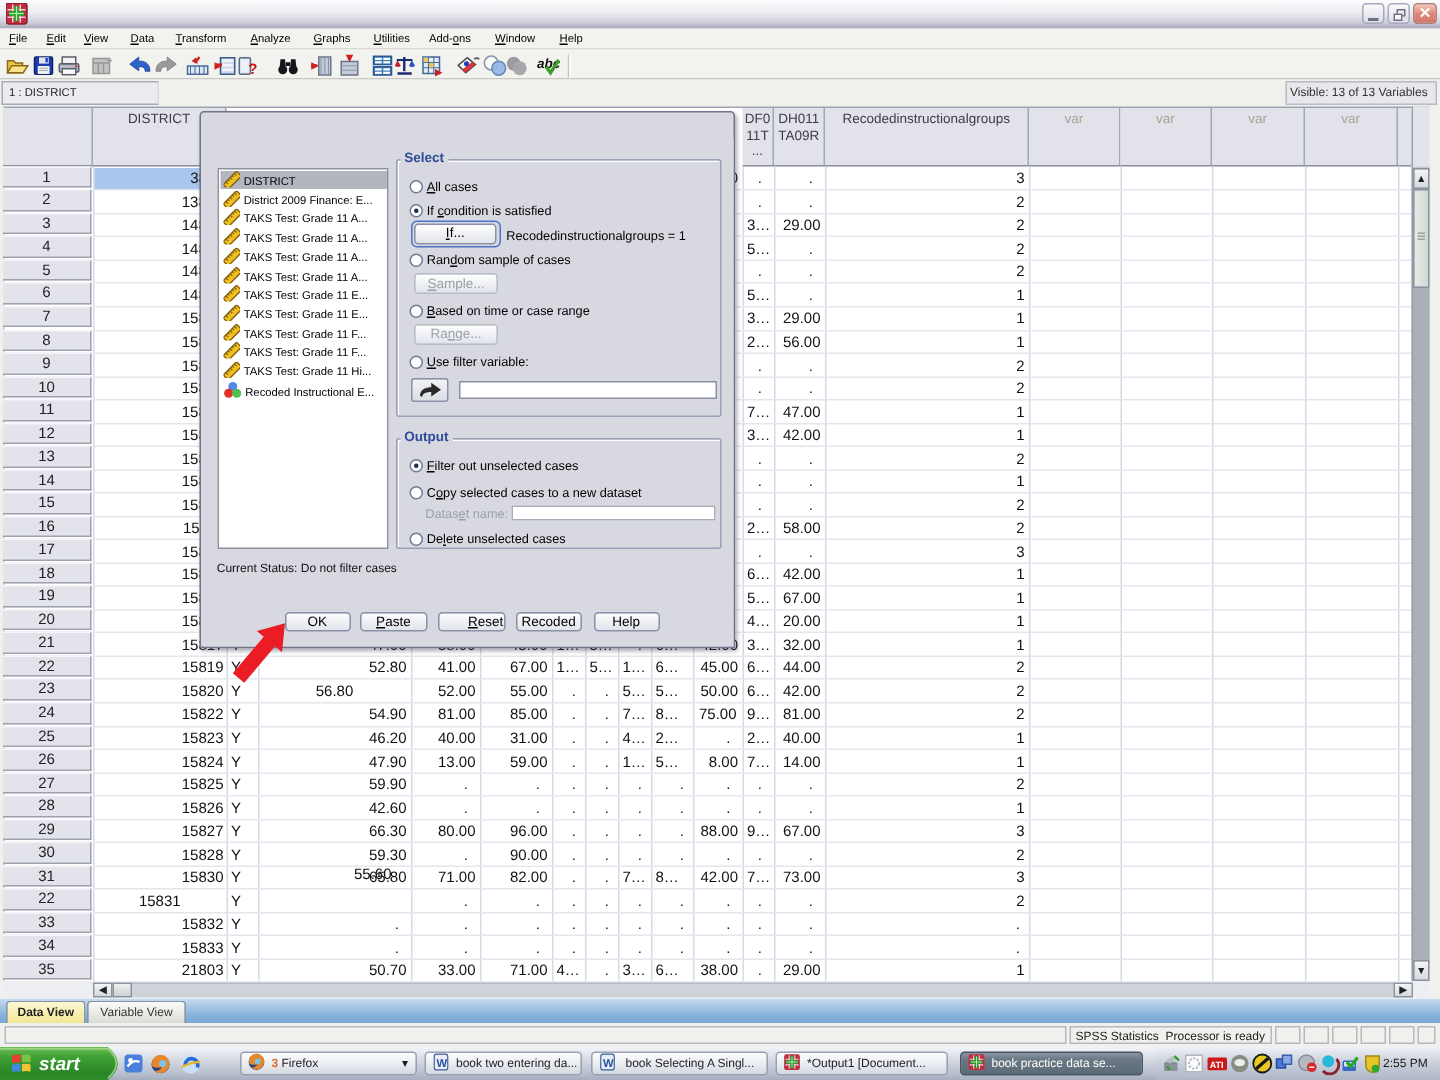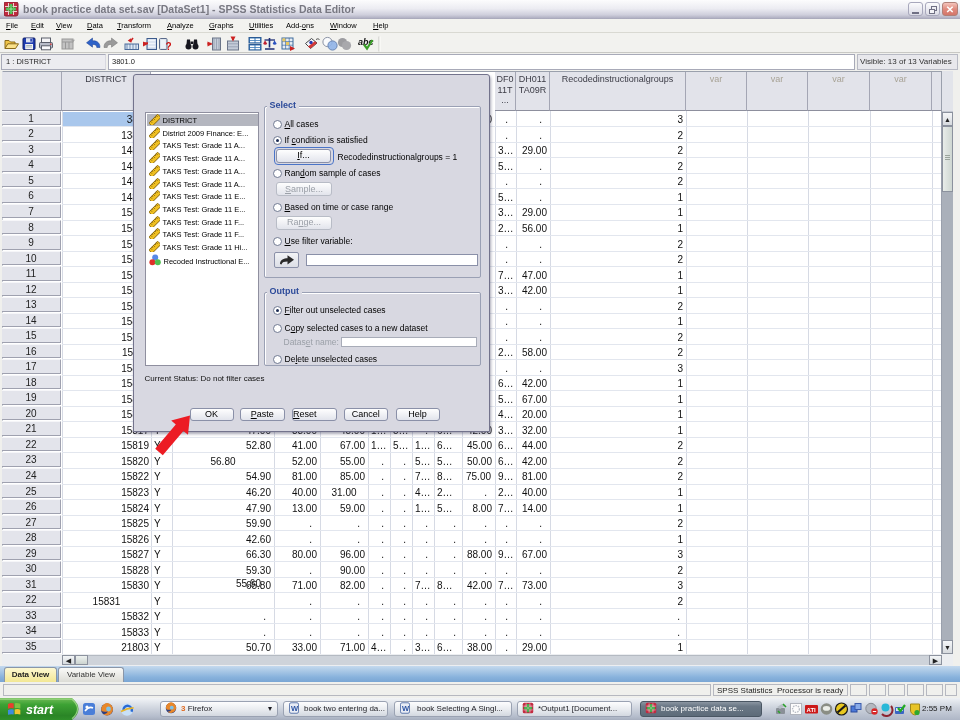--- a/index.html
+++ b/index.html
@@ -15,21 +15,20 @@
 u{text-decoration:underline}
 </style></head><body>
 <div class="abs" style="left:0;top:0;width:960px;height:19px;background:linear-gradient(#fcfcfd,#ececf2 45%,#cfcfdc 78%,#b2b2c4 94%,#a4a4b6)">
 <svg class="abs" style="left:4px;top:2px" width="15" height="15" viewBox="0 0 15 15">
 <rect x="0" y="0" width="14" height="14" rx="2" fill="#c22a40"></rect>
       <path d="M1 4.5 H13 M1 9.5 H13 M4.5 1 V13 M9.5 1 V13" stroke="#f0d0d4" stroke-width="1"></path>
       <rect x="0" y="0" width="14" height="14" rx="2" fill="none" stroke="#8a1f30"></rect>
 <path d="M7 2 L7 12 M2 7 L12 7" stroke="#1faa28" stroke-width="3"></path>
       <path d="M7 2.2 L7 11.8 M2.2 7 L11.8 7" stroke="#baf0ba" stroke-width="0.8"></path>
     </svg>
-<div class="abs" style="left:23px;top:3px;font-size:10.5px;font-weight:bold;color:#787882">book practice data set.sav [DataSet1] - SPSS Statistics Data Editor</div>
 <div class="abs" style="left:908px;top:2px;width:15px;height:14px;border:1px solid #a8a8bc;border-radius:3px;background:linear-gradient(#fbfbfd,#dcdce6)">
       <div class="abs" style="left:3px;top:9px;width:7px;height:2px;background:#707084"></div>
     </div>
 <div class="abs" style="left:925px;top:2px;width:15px;height:14px;border:1px solid #a8a8bc;border-radius:3px;background:linear-gradient(#fbfbfd,#dcdce6)">
 <div class="abs" style="left:5px;top:3px;width:6px;height:5px;border:1px solid #707084"></div>
       <div class="abs" style="left:3px;top:6px;width:6px;height:5px;border:1px solid #707084;background:#f4f4f8"></div>
     </div>
 <div class="abs" style="left:942px;top:2px;width:16px;height:14px;border:1px solid #b08078;border-radius:3px;background:linear-gradient(#f4c4bc,#e08a7e 50%,#d4766a);color:#fff;font-size:10px;font-weight:bold;text-align:center;line-height:13px">✕</div>
 </div>
 <div class="abs" style="left:0;top:19px;width:960px;height:14px;background:#f2f2ef;border-bottom:1px solid #d9d9d2">
@@ -117,21 +116,20 @@
       <circle cx="340.5" cy="7.5" r="4.6" fill="#9c9ca0"></circle>
       <circle cx="344.5" cy="10.5" r="4.6" fill="#a8a8ac"></circle>
       <text x="356" y="10" font-size="9" font-weight="bold" fill="#111" font-style="italic">abc</text>
       <path d="M362 9.5 l3 4 l5.5 -8.5" fill="none" stroke="#3a9e28" stroke-width="2.2"></path>
       <path d="M377 1.5 v15" stroke="#c4c4c0"></path>
       <path d="M378 1.5 v15" stroke="#fdfdfb"></path>
     </svg>
   </div>
 <div class="abs" style="left:0;top:53px;width:960px;height:18px;background:#f0f0ed">
 <div class="abs" style="left:1px;top:1px;width:105px;height:16px;background:#ececf0;border:1px solid #a8aab8;border-right-color:#d8d8e0;font-size:7.5px;color:#222;line-height:14px;padding-left:4px">1 : DISTRICT</div>
-<div class="abs" style="left:108px;top:1px;width:747px;height:16px;background:#fff;border:1px solid #a8aab8;font-size:7.5px;color:#222;line-height:14px;padding-left:3px">3801.0</div>
 <div class="abs" style="left:857px;top:1px;width:101px;height:16px;background:#e8e8ec;border:1px solid #b8bac4;font-size:8px;color:#333;line-height:14px;padding-left:2px">Visible: 13 of 13 Variables</div>
 </div>
 <div class="abs" style="left:2px;top:71px;width:939px;height:583px;background:#fff"></div>
 <div class="abs" style="left:2px;top:71px;width:951px;height:1px;background:#9aa0ac"></div>
 <div class="abs" style="left:2px;top:71px;width:1px;height:583px;background:#c8ccd4"></div>
 <div class="abs" style="left:2px;top:72px;width:60px;height:38.5px;background:#e2e3ea;border-right:1px solid #a4a6b4;border-bottom:1px solid #8d8f9d"></div>
 <div class="hc" style="left:62px;top:72px;width:89px;height:38.5px;border-bottom:1px solid #8d8f9d;line-height:10.5px">
     <div style="margin-top:2px">DISTRICT</div>
   </div>
 <div class="hc" style="left:495px;top:72px;width:21px;height:38.5px;border-bottom:1px solid #8d8f9d;line-height:10.5px">
@@ -544,21 +542,21 @@
 <div class="dc" style="left:434px;top:469.49px;width:28px;height:15.53px;line-height:15.53px;padding:0 3px;text-align:left">8…</div>
 <div class="dc" style="left:462px;top:469.49px;width:33px;height:15.53px;line-height:15.53px;padding:0 3px;text-align:center">75.00</div>
 <div class="dc" style="left:495px;top:469.49px;width:21px;height:15.53px;line-height:15.53px;padding:0 3px;text-align:left">9…</div>
 <div class="dc" style="left:516px;top:469.49px;width:34px;height:15.53px;line-height:15.53px;padding:0 3px;text-align:right">81.00</div>
 <div class="dc" style="left:550px;top:469.49px;width:136px;height:15.53px;line-height:15.53px;padding:0 3px;text-align:right">2</div>
 <div class="rh" style="top:483.52px;height:14.53px;line-height:14.53px">25</div>
 <div class="dc" style="left:62px;top:485.02px;width:89px;height:15.53px;line-height:15.53px;padding:0 2px;text-align:right">15823</div>
 <div class="dc" style="left:151px;top:485.02px;width:21px;height:15.53px;line-height:15.53px;padding:0 3px;text-align:left">Y</div>
 <div class="dc" style="left:172px;top:485.02px;width:102px;height:15.53px;line-height:15.53px;padding:0 3px;text-align:right">46.20</div>
 <div class="dc" style="left:274px;top:485.02px;width:46px;height:15.53px;line-height:15.53px;padding:0 3px;text-align:right">40.00</div>
-<div class="dc" style="left:320px;top:485.02px;width:48px;height:15.53px;line-height:15.53px;padding:0 3px;text-align:center">31.00</div>
+<div class="dc" style="left:320px;top:485.02px;width:48px;height:15.53px;line-height:15.53px;padding:0 3px;text-align:right">31.00</div>
 <div class="dc" style="left:368px;top:485.02px;width:22px;height:15.53px;line-height:15.53px;padding:0 6px;text-align:right">.</div>
 <div class="dc" style="left:390px;top:485.02px;width:22px;height:15.53px;line-height:15.53px;padding:0 6px;text-align:right">.</div>
 <div class="dc" style="left:412px;top:485.02px;width:22px;height:15.53px;line-height:15.53px;padding:0 3px;text-align:left">4…</div>
 <div class="dc" style="left:434px;top:485.02px;width:28px;height:15.53px;line-height:15.53px;padding:0 3px;text-align:left">2…</div>
 <div class="dc" style="left:462px;top:485.02px;width:33px;height:15.53px;line-height:15.53px;padding:0 8px;text-align:right">.</div>
 <div class="dc" style="left:495px;top:485.02px;width:21px;height:15.53px;line-height:15.53px;padding:0 3px;text-align:left">2…</div>
 <div class="dc" style="left:516px;top:485.02px;width:34px;height:15.53px;line-height:15.53px;padding:0 3px;text-align:right">40.00</div>
 <div class="dc" style="left:550px;top:485.02px;width:136px;height:15.53px;line-height:15.53px;padding:0 3px;text-align:right">1</div>
 <div class="rh" style="top:499.05px;height:14.53px;line-height:14.53px">26</div>
 <div class="dc" style="left:62px;top:500.55px;width:89px;height:15.53px;line-height:15.53px;padding:0 2px;text-align:right">15824</div>
@@ -943,18 +941,18 @@
     <div class="abs" style="left:151px;top:230px;font-size:8.5px"><u>F</u>ilter out unselected cases</div>
     <div class="abs" style="left:139.5px;top:248.5px;width:9px;height:9px;border:1px solid #707a92;border-radius:50%;background:#fff"></div>
     <div class="abs" style="left:151px;top:247.5px;font-size:8.5px">C<u>o</u>py selected cases to a new dataset</div>
     <div class="abs" style="left:150px;top:261.5px;font-size:8.5px;color:#9ba0a8">Datas<u>e</u>t name:</div>
     <div class="abs" style="left:207px;top:261.5px;width:136px;height:10px;background:#fff;border:1px solid #a8acb8"></div>
     <div class="abs" style="left:139.5px;top:279.5px;width:9px;height:9px;border:1px solid #707a92;border-radius:50%;background:#fff"></div>
     <div class="abs" style="left:151px;top:278.5px;font-size:8.5px">De<u>l</u>ete unselected cases</div>
     <div class="abs" style="left:11px;top:298.5px;font-size:8px;color:#111">Current Status: Do not filter cases</div>
     <div class="abs" style="left:56px;top:332.5px;width:44px;height:13px;background:linear-gradient(#fefefe,#e2e4ec);border:1px solid #8a90a8;border-radius:3px;font-size:9px;color:#000;text-align:center;line-height:11px">OK</div>
     <div class="abs" style="left:106.5px;top:332.5px;width:44.5px;height:13px;background:linear-gradient(#fefefe,#e2e4ec);border:1px solid #8a90a8;border-radius:3px;font-size:9px;color:#000;text-align:center;line-height:11px"><u>P</u>aste</div>
-    <div class="abs" style="left:158.5px;top:332.5px;width:44.5px;height:13px;background:linear-gradient(#fefefe,#e2e4ec);border:1px solid #8a90a8;border-radius:3px;font-size:9px;color:#000;text-align:left;line-height:11px"><u>R</u>eset</div>
-    <div class="abs" style="left:210px;top:332.5px;width:44.5px;height:13px;background:linear-gradient(#fefefe,#e2e4ec);border:1px solid #8a90a8;border-radius:3px;font-size:9px;color:#000;text-align:center;line-height:11px">Cancel</div>
+    <div class="abs" style="left:158.5px;top:332.5px;width:44.5px;height:13px;background:linear-gradient(#fefefe,#e2e4ec);border:1px solid #8a90a8;border-radius:3px;font-size:9px;color:#000;text-align:right;line-height:11px"><u>R</u>eset</div>
+    <div class="abs" style="left:210px;top:332.5px;width:44.5px;height:13px;background:linear-gradient(#fefefe,#e2e4ec);border:1px solid #8a90a8;border-radius:3px;font-size:9px;color:#000;text-align:center;line-height:11px">Recoded</div>
     <div class="abs" style="left:262px;top:332.5px;width:44px;height:13px;background:linear-gradient(#fefefe,#e2e4ec);border:1px solid #8a90a8;border-radius:3px;font-size:9px;color:#000;text-align:center;line-height:11px">Help</div>
   </div>
 <svg class="abs" style="left:150px;top:410px" width="45" height="50" viewBox="0 0 45 50">
 <polygon points="40,5.5 38,24.8 33.4,20.9 12.8,45.2 5.2,38.8 25.8,14.5 21.2,10.6" fill="#ec1c24"></polygon>
 </svg>
 </body></html>

